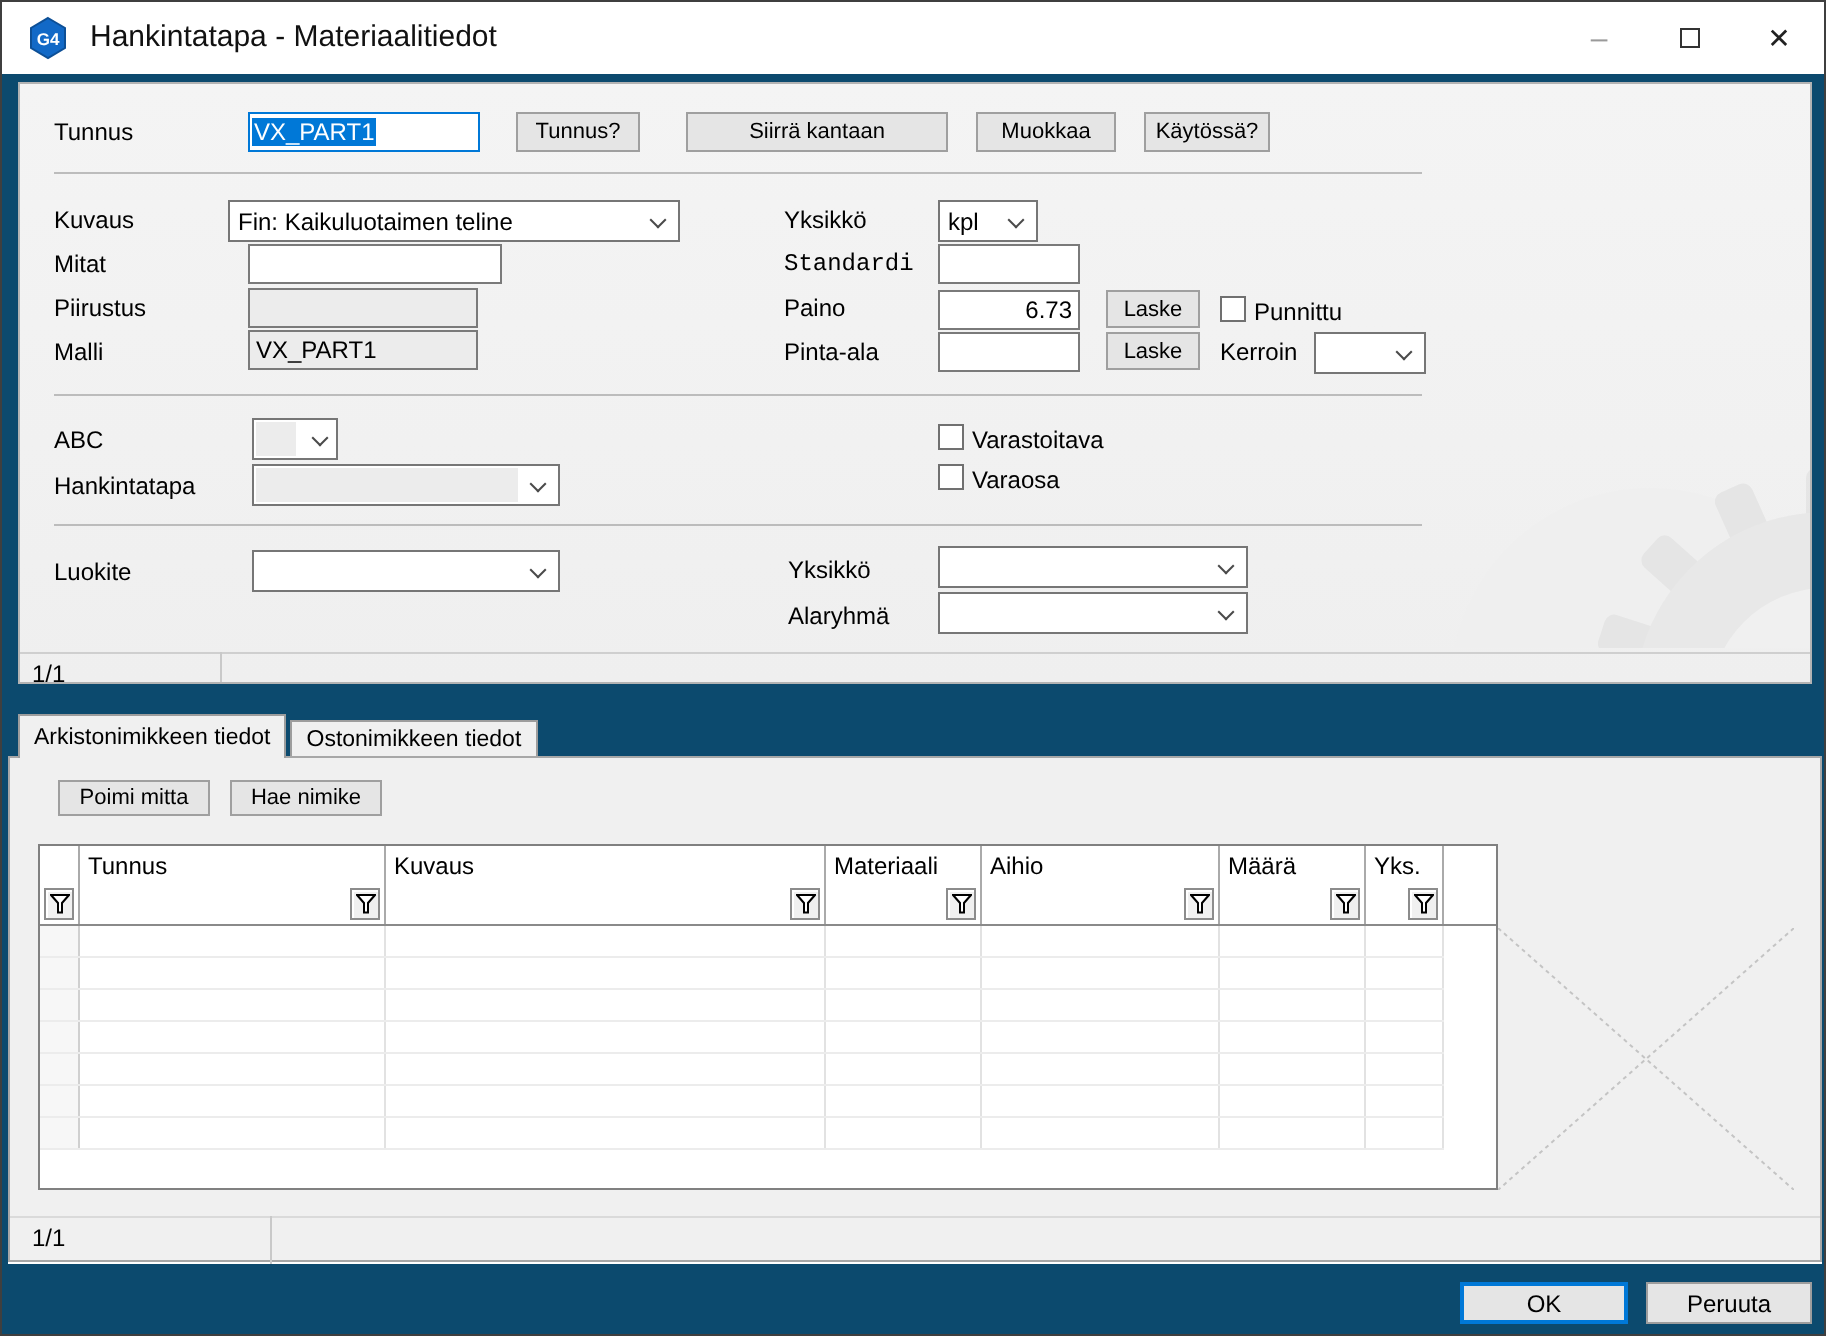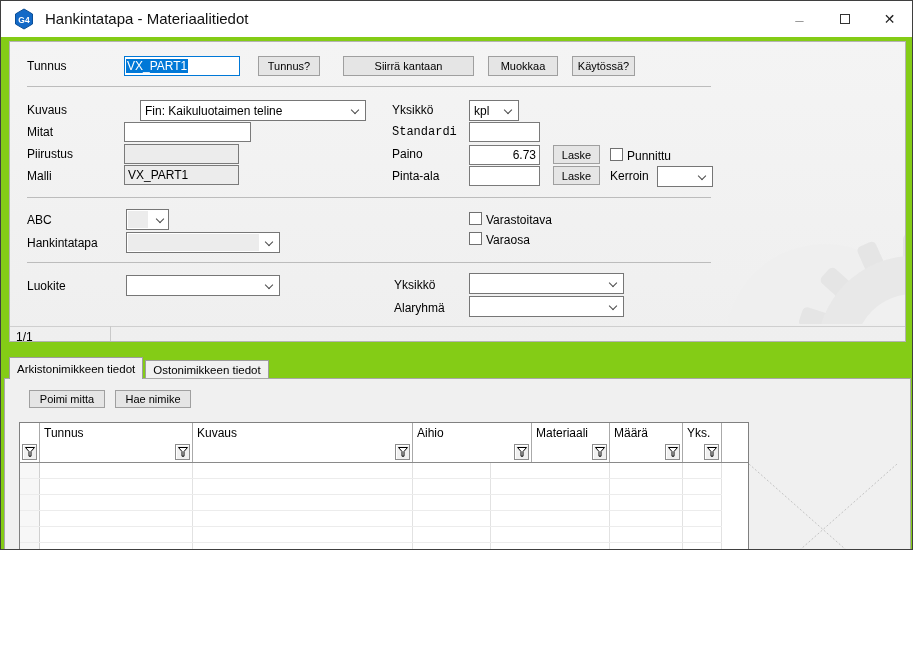--- a/index.html
+++ b/index.html
@@ -1,18 +1,18 @@
 <!DOCTYPE html>
 <html><head>
 <meta charset="utf-8">
 <style>
   * { box-sizing: border-box; margin: 0; padding: 0; }
   html,body { width:913px; height:668px; overflow:hidden; background:#fff;
               font-family:"Liberation Sans", sans-serif; }
-  #dialog { position:relative; width:913px; height:550px; background:#84cc16;
+  #dialog { position:relative; width:913px; height:668px; background:#0c4a6e;
             border:1px solid #3f3f3f; overflow:hidden; font-size:12px; color:#000; }
 
   
   .titlebar { position:absolute; left:0; top:0; right:0; height:36px; background:#fff; }
   .app-icon { position:absolute; left:12px; top:7px; }
   .title { position:absolute; left:44px; top:9px; font-size:15px; color:#111; white-space:nowrap; }
   .win-btn { position:absolute; top:0; width:45px; height:36px; display:flex; align-items:center; justify-content:center; }
   .win-btn.min { right:90px; color:#9a9a9a; font-size:15px; }
   .win-btn.max { right:45px; }
   .max-glyph { width:10px; height:10px; border:1px solid #333; display:block; }
@@ -130,21 +130,21 @@
       <span class="sel-text">VX_PART1</span>
     </div>
     <div class="btn" style="left:248px; top:14px; width:62px; height:20px;">Tunnus?</div>
     <div class="btn" style="left:333px; top:14px; width:131px; height:20px;">Siirrä kantaan</div>
     <div class="btn" style="left:478px; top:14px; width:70px; height:20px;">Muokkaa</div>
     <div class="btn" style="left:562px; top:14px; width:63px; height:20px;">Käytössä?</div>
 
     <div class="sep" style="top:44px;"></div>
 
     <span class="lbl" style="left:17px; top:61px;">Kuvaus</span>
-    <div class="combo" style="left:130px; top:58px; width:226px;padding-left:24px;">
+    <div class="combo" style="left:104px; top:58px; width:226px;padding-left:24px;">
       <span class="combo-text">Fin: Kaikuluotaimen teline</span>
       <span class="chev"></span>
     </div>
     <span class="lbl" style="left:382px; top:61px;">Yksikkö</span>
     <div class="combo" style="left:459px; top:58px; width:50px;">
       <span class="combo-text">kpl</span>
       <span class="chev"></span>
     </div>
 
     <span class="lbl" style="left:17px; top:83px;">Mitat</span>
@@ -241,30 +241,30 @@
           </button>
         </div>
         <div class="th w2">
           <span class="th-label">Kuvaus</span>
           <button class="filter-btn">
             <svg width="10" height="10" viewBox="0 0 10 10">
                 <path d="M0.5 0.5 H9.5 L6 4.5 V9.2 H4 V4.5 Z" fill="#fff" stroke="#000" stroke-width="1"></path>
               </svg>
           </button>
         </div>
+        <div class="th w3">
+          <span class="th-label">Materiaali</span>
+          <button class="filter-btn">
+            <svg width="10" height="10" viewBox="0 0 10 10">
+                <path d="M0.5 0.5 H9.5 L6 4.5 V9.2 H4 V4.5 Z" fill="#fff" stroke="#000" stroke-width="1"></path>
+              </svg>
+          </button>
+        </div>
         <div class="th w4">
           <span class="th-label">Aihio</span>
-          <button class="filter-btn">
-            <svg width="10" height="10" viewBox="0 0 10 10">
-                <path d="M0.5 0.5 H9.5 L6 4.5 V9.2 H4 V4.5 Z" fill="#fff" stroke="#000" stroke-width="1"></path>
-              </svg>
-          </button>
-        </div>
-        <div class="th w3">
-          <span class="th-label">Materiaali</span>
           <button class="filter-btn">
             <svg width="10" height="10" viewBox="0 0 10 10">
                 <path d="M0.5 0.5 H9.5 L6 4.5 V9.2 H4 V4.5 Z" fill="#fff" stroke="#000" stroke-width="1"></path>
               </svg>
           </button>
         </div>
         <div class="th w5">
           <span class="th-label">Määrä</span>
           <button class="filter-btn">
             <svg width="10" height="10" viewBox="0 0 10 10">

